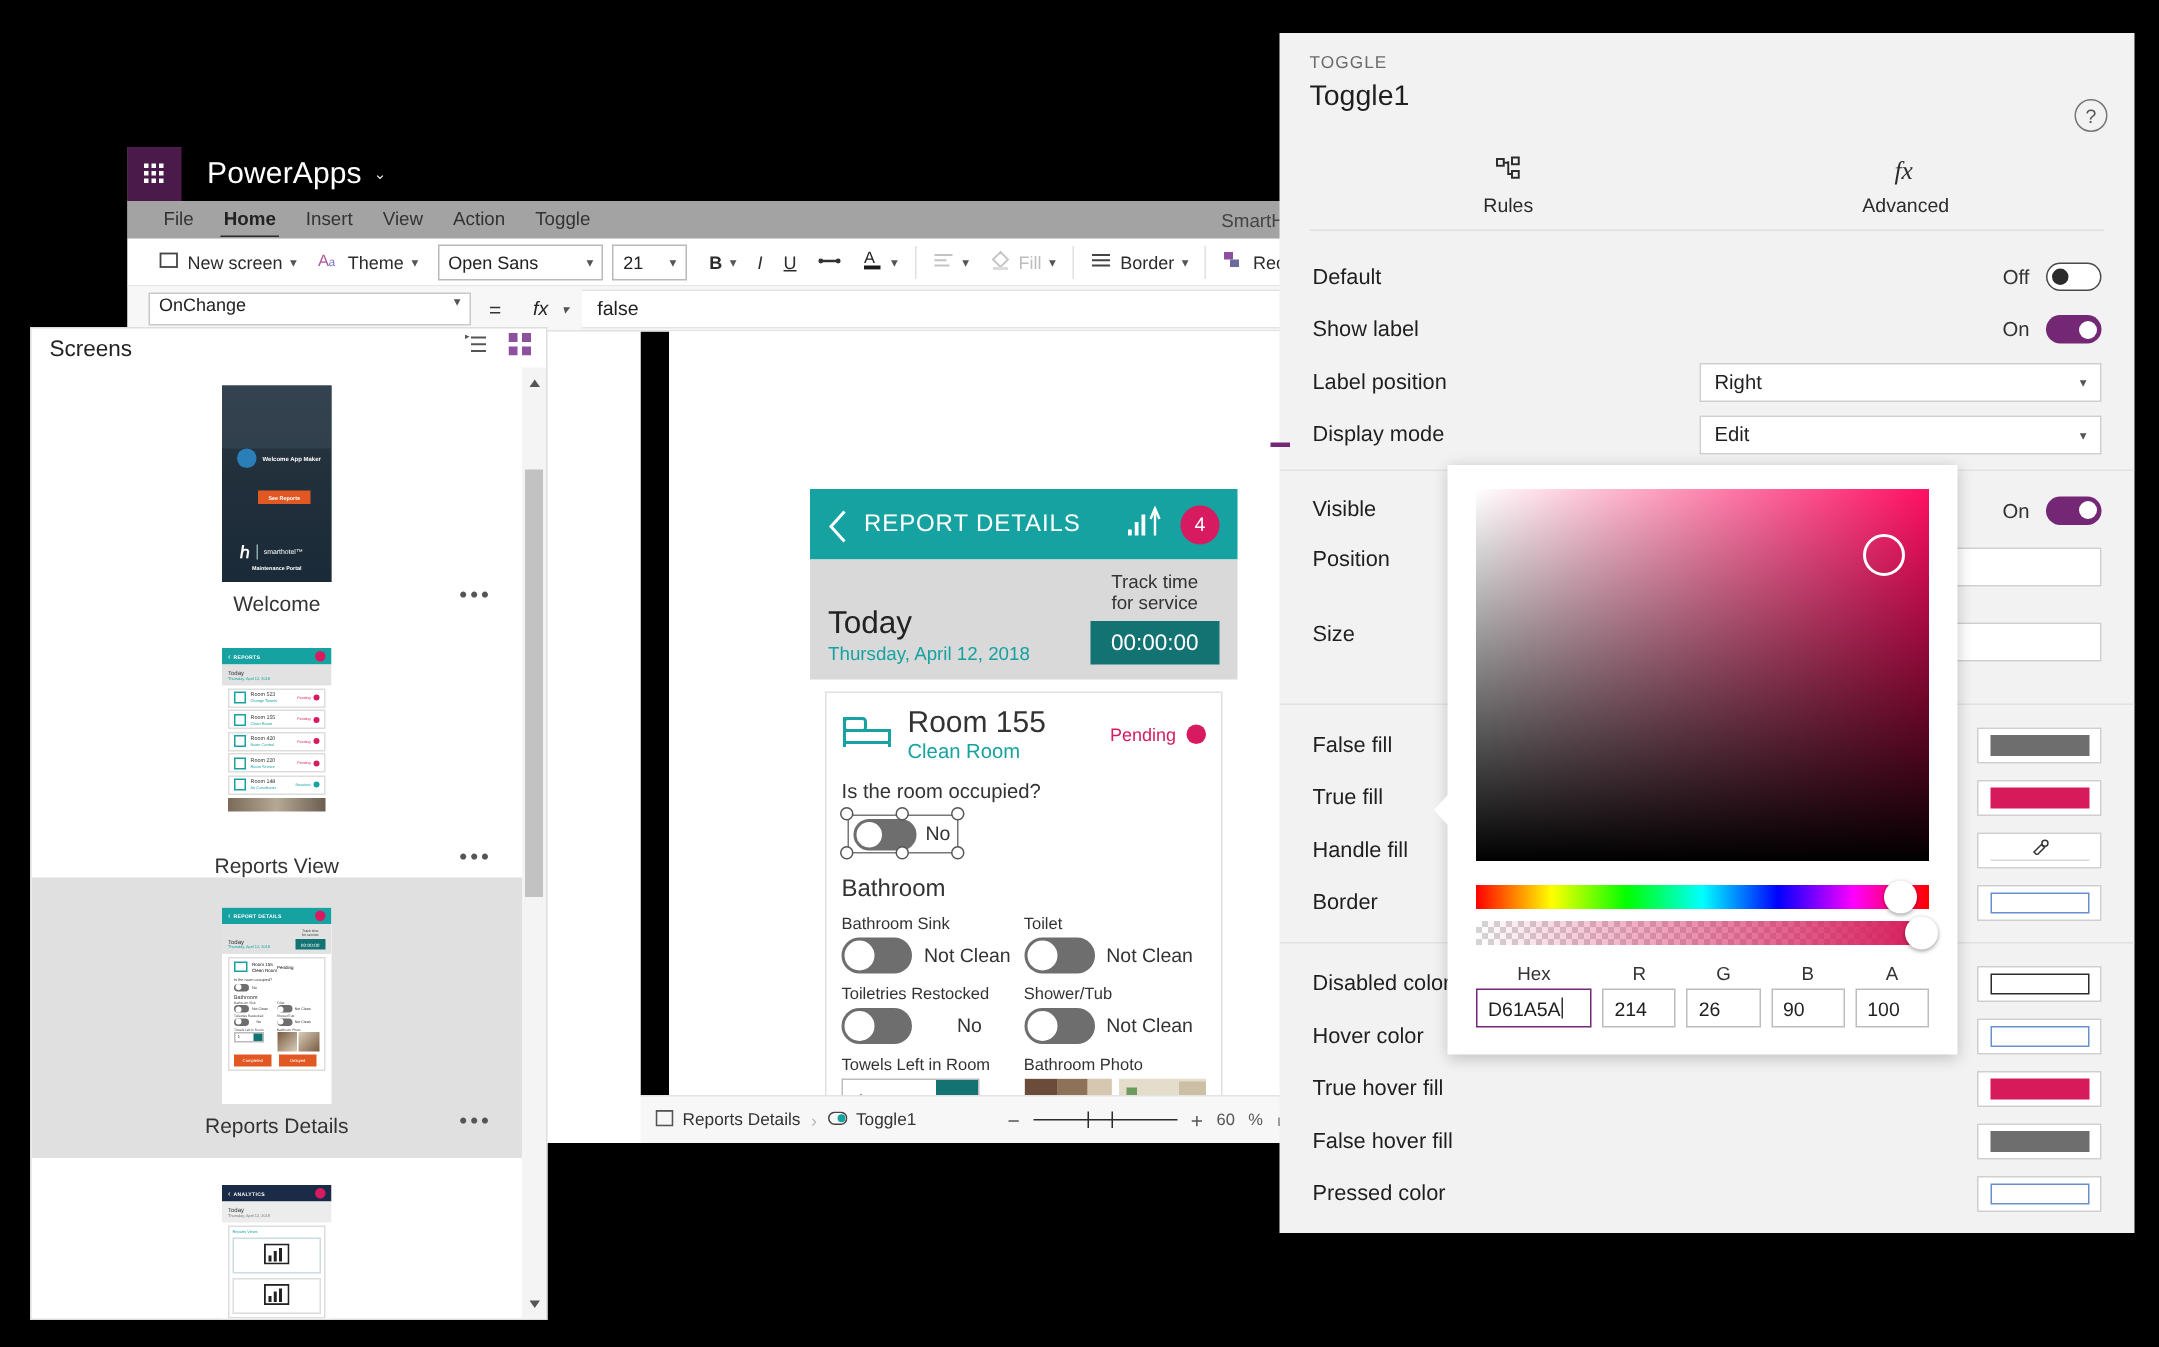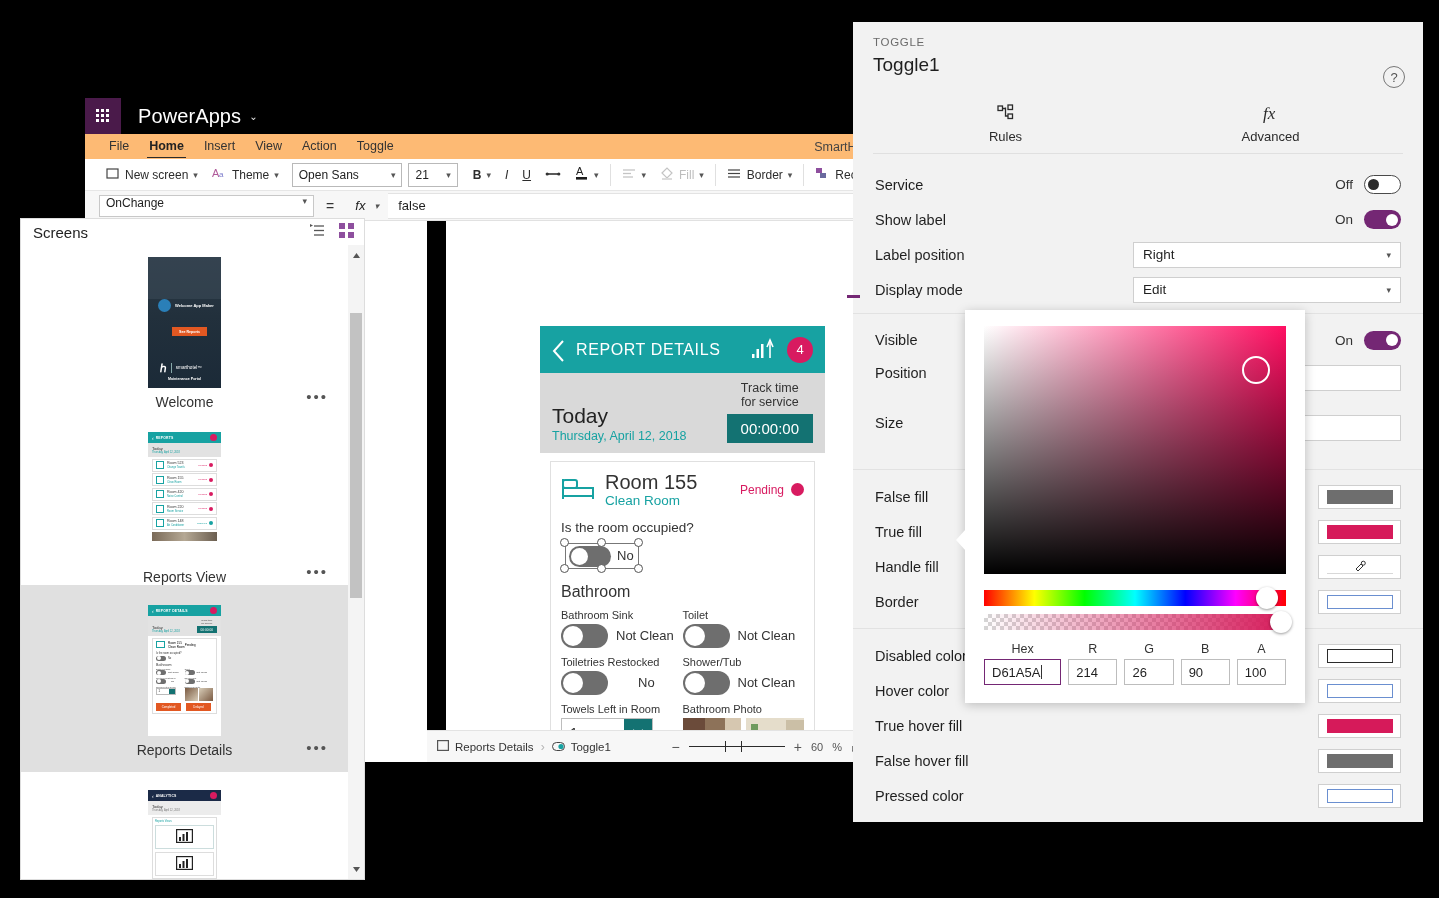--- a/index.html
+++ b/index.html
@@ -14,21 +14,21 @@
   
   .studio { position:absolute; left:85px; top:98px; width:790px; height:664px; background:#fff; }
 
   .brandbar { height:36px; background:#000; display:flex; align-items:center; }
   .waffle { width:36px; height:36px; background:#4a1a4a; display:flex; align-items:center; justify-content:center; }
   .waffle svg { display:block; }
   .brandname { color:#fff; font-size:20px; margin-left:17px; letter-spacing:.1px; }
   .brandchev { color:#fff; font-size:10px; margin-left:8px; opacity:.9; }
 
   
-  .ribbon-tabs { height:25px; background:#fdba74; display:flex; align-items:center; padding-left:22px;
+  .ribbon-tabs { height:25px; background:#a3a3a3; display:flex; align-items:center; padding-left:22px;
                  position:relative; }
   .rtab { font-size:12.5px; color:#333; margin-right:16px; padding:2px 2px 3px; position:relative; white-space:nowrap;}
   .rtab.active { font-weight:bold; color:#222; }
   .rtab.active::after { content:""; position:absolute; left:0; right:0; bottom:-2px; height:1.5px; background:#2b2b2b; }
   .apptitle { position:absolute; right:8px; font-size:12.5px; color:#444; white-space:nowrap; overflow:hidden; }
 
   
   .ribbon { height:32px; background:#fff; display:flex; align-items:center; padding-left:14px; gap:0px;
             border-bottom:1px solid #e6e6e6; }
   .rcmd { display:flex; align-items:center; font-size:12px; color:#2c2c2c; padding:0 7px; height:26px; white-space:nowrap; }
@@ -851,21 +851,21 @@
                 <text x="4" y="17" font-size="17" font-style="italic" font-family="Liberation Serif" fill="#2b2b2b">fx</text>
               </svg>
           </span>
           <span>Advanced</span>
         </div>
       </div>
     </div>
 
     <div class="prows">
       <div class="prow">
-        <span class="plabel">Service</span>
+        <span class="plabel">Default</span>
         <span class="pright">
           <span class="onoff">Off</span>
           <span class="psw off">
               <span class="k"></span>
             </span>
         </span>
       </div>
       <div class="prow">
         <span class="plabel">Show label</span>
         <span class="pright">

